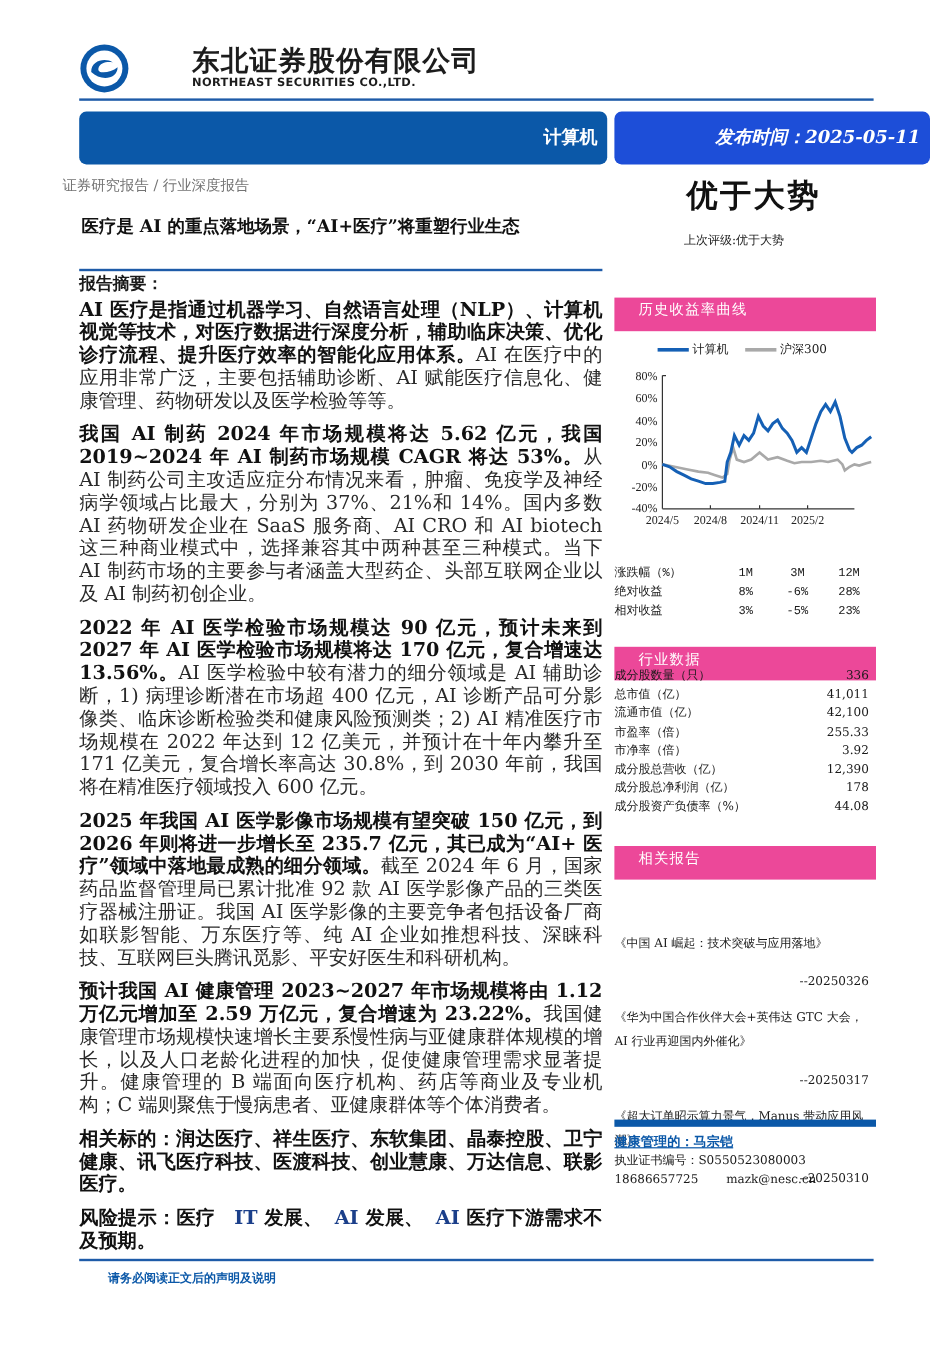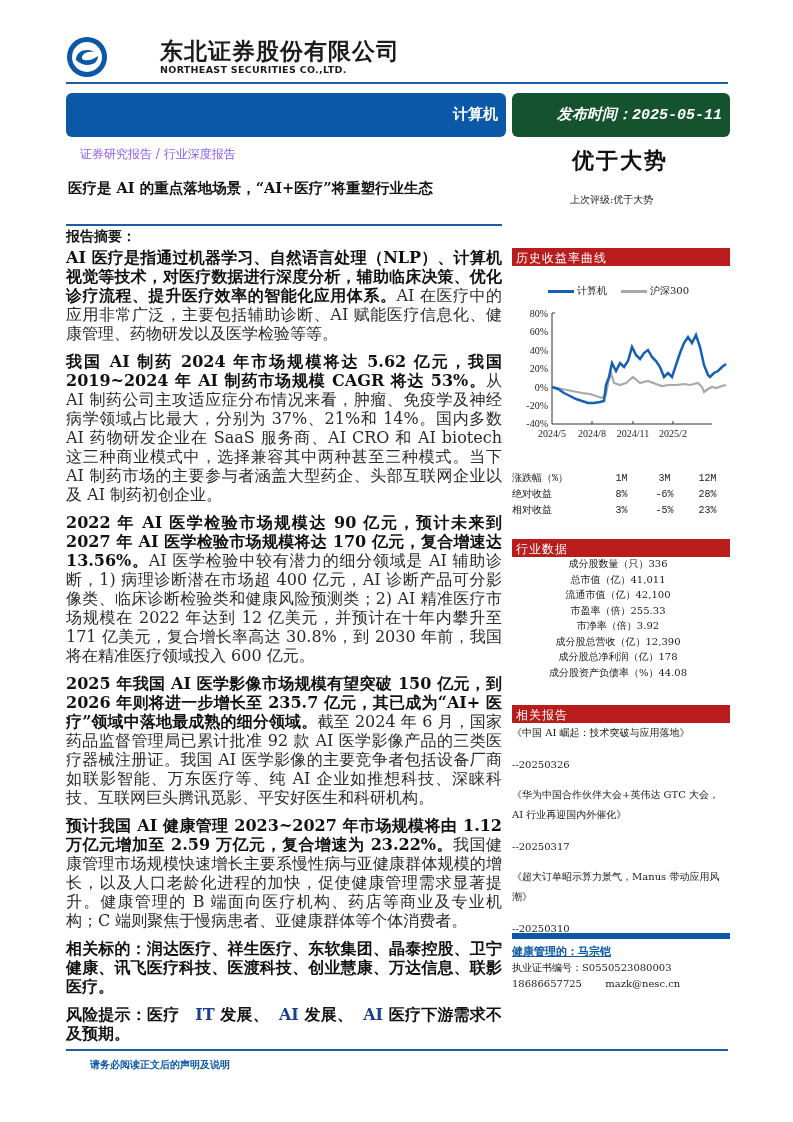--- a/index.html
+++ b/index.html
@@ -8,52 +8,52 @@
 
   .logo { position: absolute; left: 66px; top: 36px; display: flex; align-items: center; gap: 44px; }
   .logo-mark { width: 42px; height: 42px; }
   .logo-text { margin-left: 8px; }
   .logo-cn { font-family: "DejaVu Sans", "Liberation Sans", sans-serif; font-weight: bold; font-size: 23px; letter-spacing: 1px; color: #1c1c1c; line-height: 26px; }
   .logo-en { font-family: "DejaVu Sans", "Liberation Sans", sans-serif; font-weight: bold; font-size: 9.5px; color: #1c1c1c; letter-spacing: 0.3px; line-height: 12px; }
   .top-rule { position: absolute; left: 66px; top: 82px; width: 662px; height: 2px; background: #1e5ba8; }
 
   .band-left { position: absolute; left: 66px; top: 93px; width: 440px; height: 44px; background: #0b58a8; border-radius: 6px; }
   .band-left span { position: absolute; right: 8px; top: 12px; color: #fff; font-weight: bold; font-size: 15px; font-family: "DejaVu Serif", serif; }
-  .band-right { position: absolute; left: 512px; top: 93px; width: 218px; height: 44px; background: #14532d; border-radius: 6px; font-family: Liberation Mono, monospace; }
+  .band-right { position: absolute; left: 512px; top: 93px; width: 263px; height: 44px; background: #1d4ed8; border-radius: 6px; }
   .band-right span { position: absolute; right: 8px; top: 12px; color: #fff; font-weight: bold; font-size: 15px; font-style: italic; }
 
-  .subtitle { position: absolute; left: 80px; top: 146px; font-size: 12px; color: #8b5cf6; }
-  .rating { position: absolute; left: 572px; top: 146px; font-size: 22px; font-weight: bold; color: #111; letter-spacing: 2px; }
+  .subtitle { position: absolute; left: 52px; top: 146px; font-size: 12px; color: #737373; }
+  .rating { position: absolute; left: 572px; top: 146px; font-size: 26px; font-weight: bold; color: #111; letter-spacing: 2px; }
   .headline { position: absolute; left: 68px; top: 179px; font-size: 14.5px; font-weight: bold; color: #111; }
   .prev-rating { position: absolute; left: 570px; top: 193px; font-size: 10px; color: #222; }
 
   .left-col { position: absolute; left: 66px; top: 224px; width: 436px; }
   .summary-rule { height: 2px; background: #1e5ba8; width: 100%; }
   .summary-title { font-weight: bold; font-size: 14px; margin-top: 2px; margin-bottom: 2px; }
   .para { font-size: 16px; line-height: 19px; text-align: justify; color: #2a2a2a; margin-bottom: 9px; }
   .para .lead { font-weight: bold; color: #111; }
   .para.bold-all { font-weight: bold; color: #111; }
   .para .hl { color: #1b3f8a; margin-left: 10px; }
 
   .right-col { position: absolute; left: 512px; width: 218px; }
-  .sec-bar { background: #b91c1c; color: #fff; font-size: 12px; padding: 2px 4px; height: 18px; line-height: 16px; letter-spacing: 1px; }
+  .sec-bar { background: #ec4899; color: #fff; font-size: 12px; padding: 2px 20px; height: 28px; line-height: 16px; letter-spacing: 1px; }
 
   .legend { position: absolute; left: 548px; top: 284px; font-size: 10px; display: flex; align-items: center; gap: 6px; }
   .legend .sw { display: inline-block; width: 26px; height: 3px; vertical-align: middle; margin-right: 3px; }
 
   .perf-table { position: absolute; left: 512px; top: 471px; width: 218px; font-size: 10px; }
   .perf-row { display: flex; height: 16px; line-height: 16px; font-family: Liberation Mono, monospace; }
   .perf-row .lbl { width: 88px; }
   .perf-row .v { width: 43px; text-align: center; }
 
   .ind-table { position: absolute; left: 512px; top: 556px; width: 218px; font-size: 10px; }
-  .ind-row { display: flex; justify-content: center; height: 15.5px; line-height: 15.5px; padding-right: 6px; }
-
-  .rel-list { font-size: 10px; line-height: 20px; }
-  .rel-date { padding-right: 6px; }
+  .ind-row { display: flex; justify-content: space-between; height: 15.5px; line-height: 15.5px; padding-right: 6px; }
+
+  .rel-list { font-size: 10px; line-height: 20px; margin-top: 44px; }
+  .rel-date { text-align: right; padding-right: 6px; }
 
   .analyst-bar { position: absolute; left: 512px; top: 933px; width: 218px; height: 6px; background: #0b58a8; }
   .analyst { position: absolute; left: 512px; top: 944px; font-size: 10px; line-height: 16px; }
   .analyst .name { color: #0b58a8; font-weight: bold; text-decoration: underline; font-size: 11px; }
 
   .bottom-rule { position: absolute; left: 66px; top: 1049px; width: 662px; height: 1.5px; background: #1e5ba8; }
   .footer { position: absolute; left: 90px; top: 1058px; font-size: 10px; font-weight: bold; color: #0b58a8; }
 </style>
 </head>
 <body>

